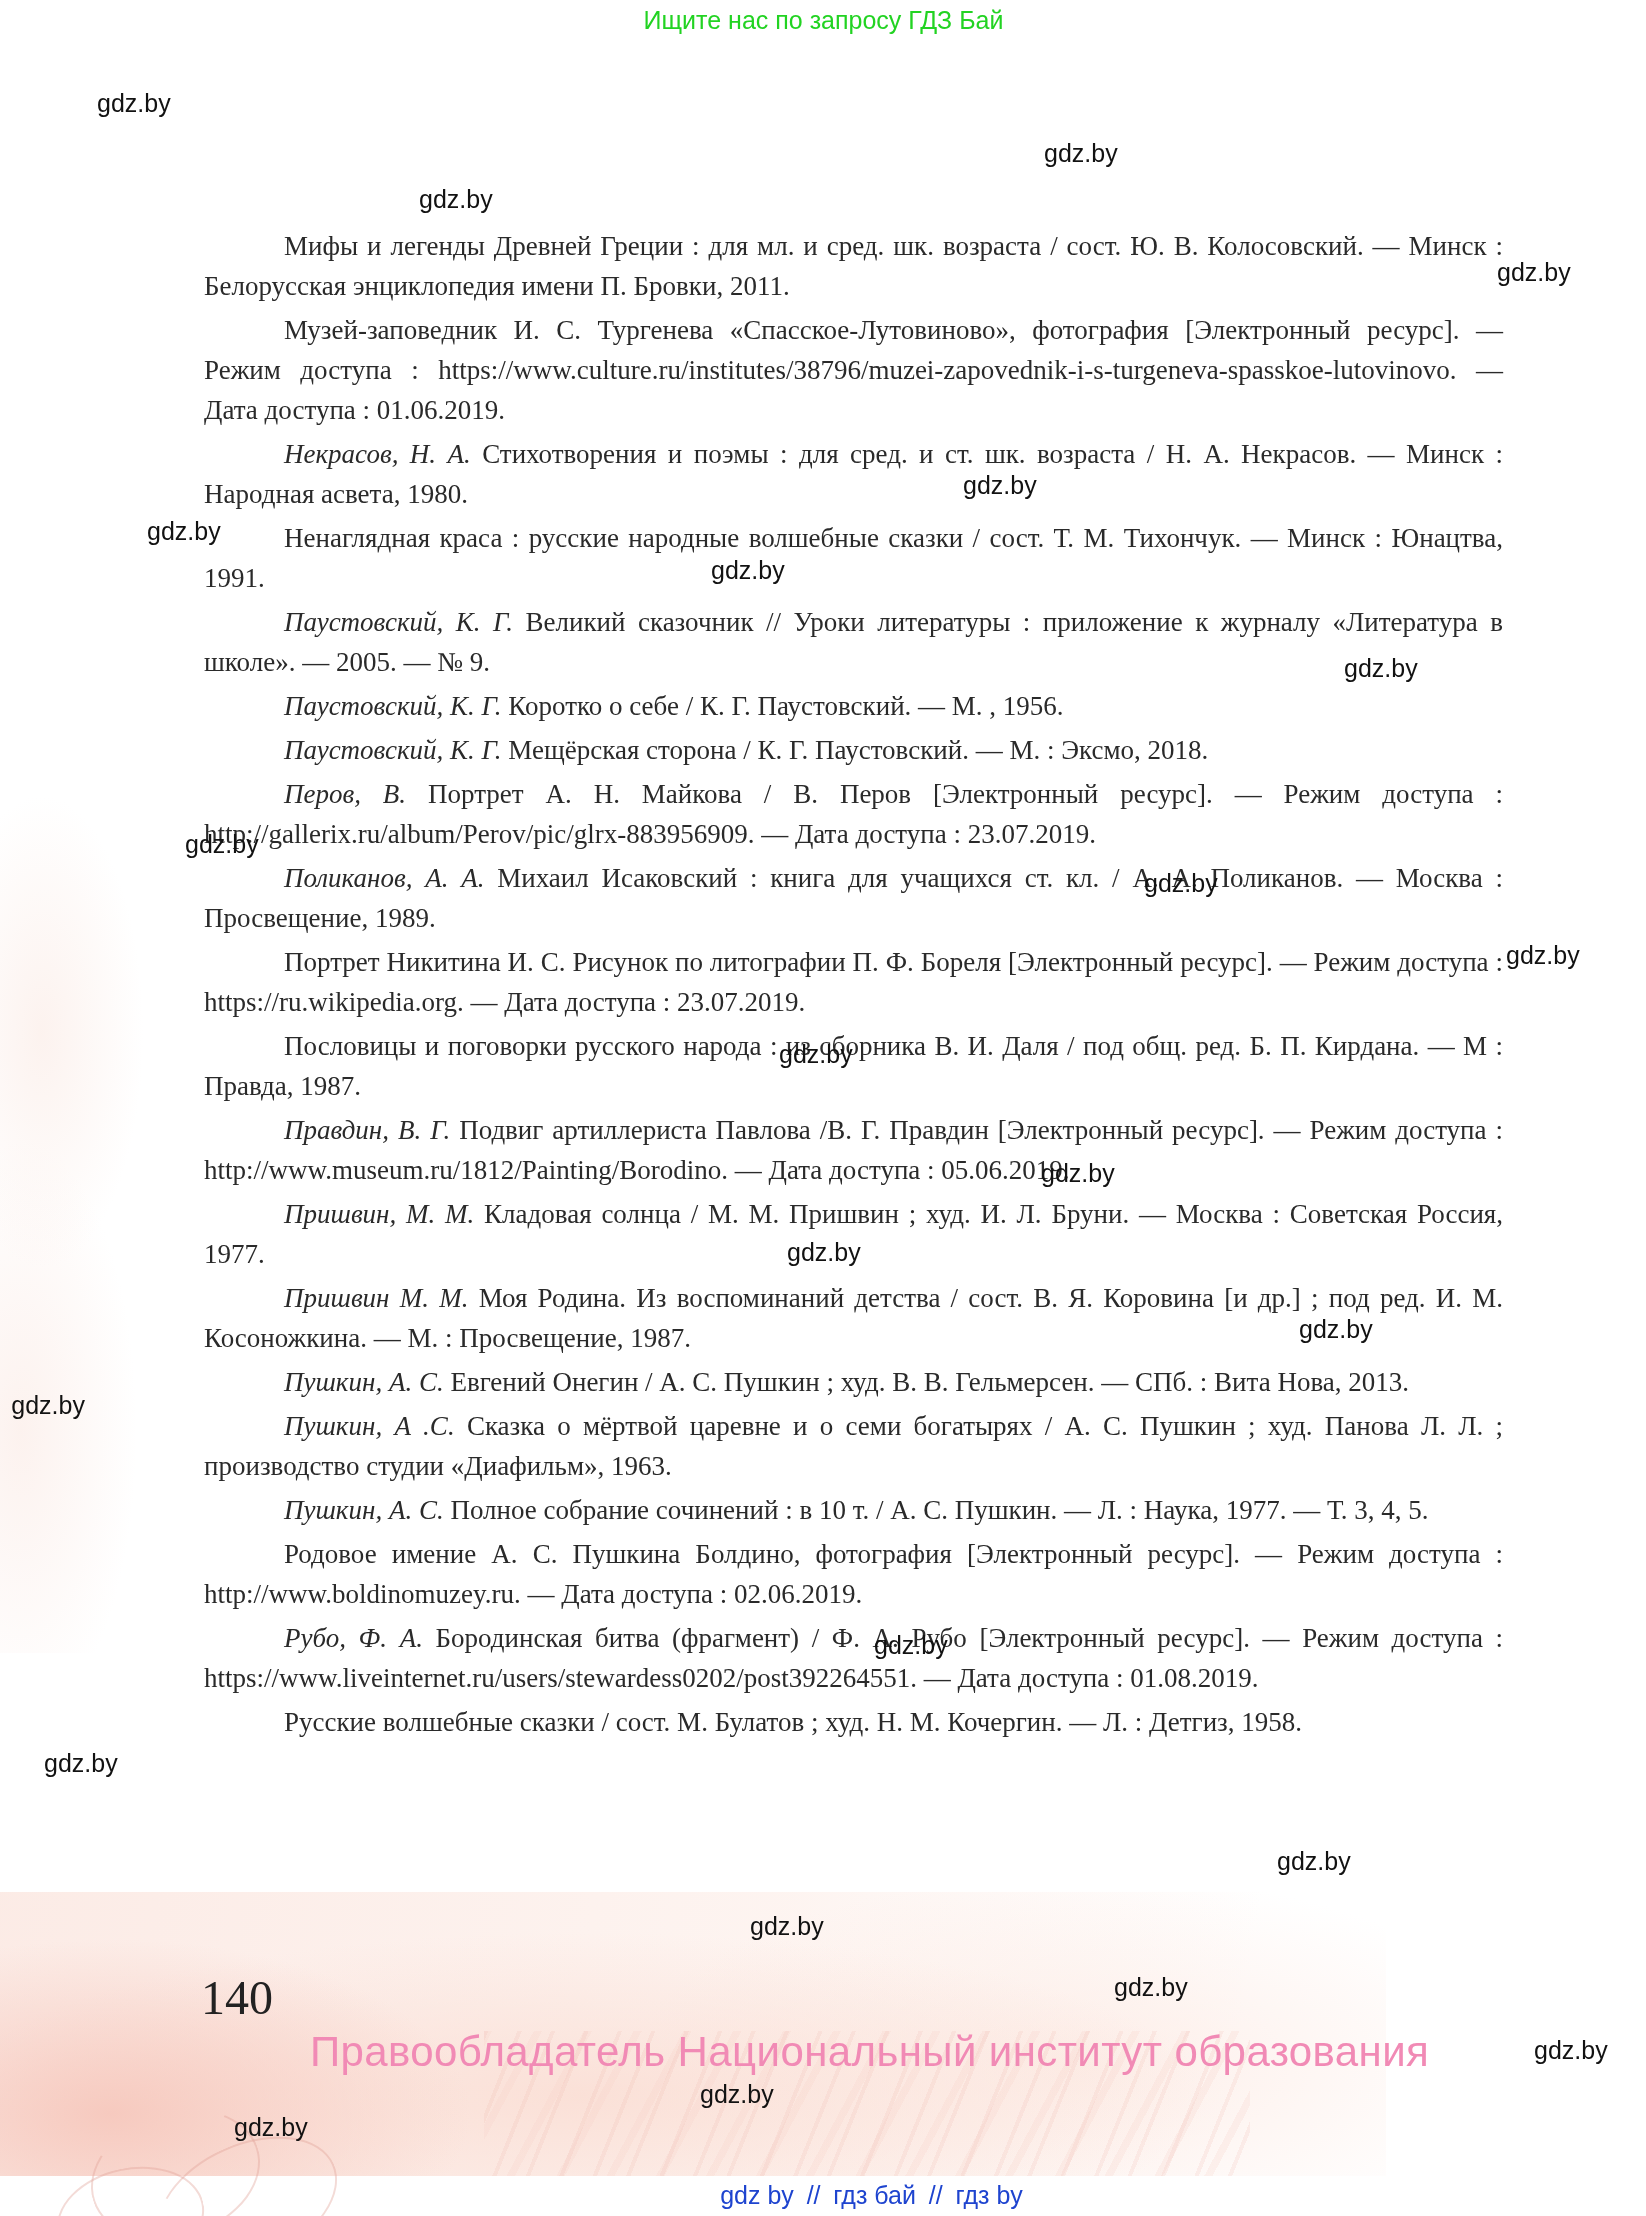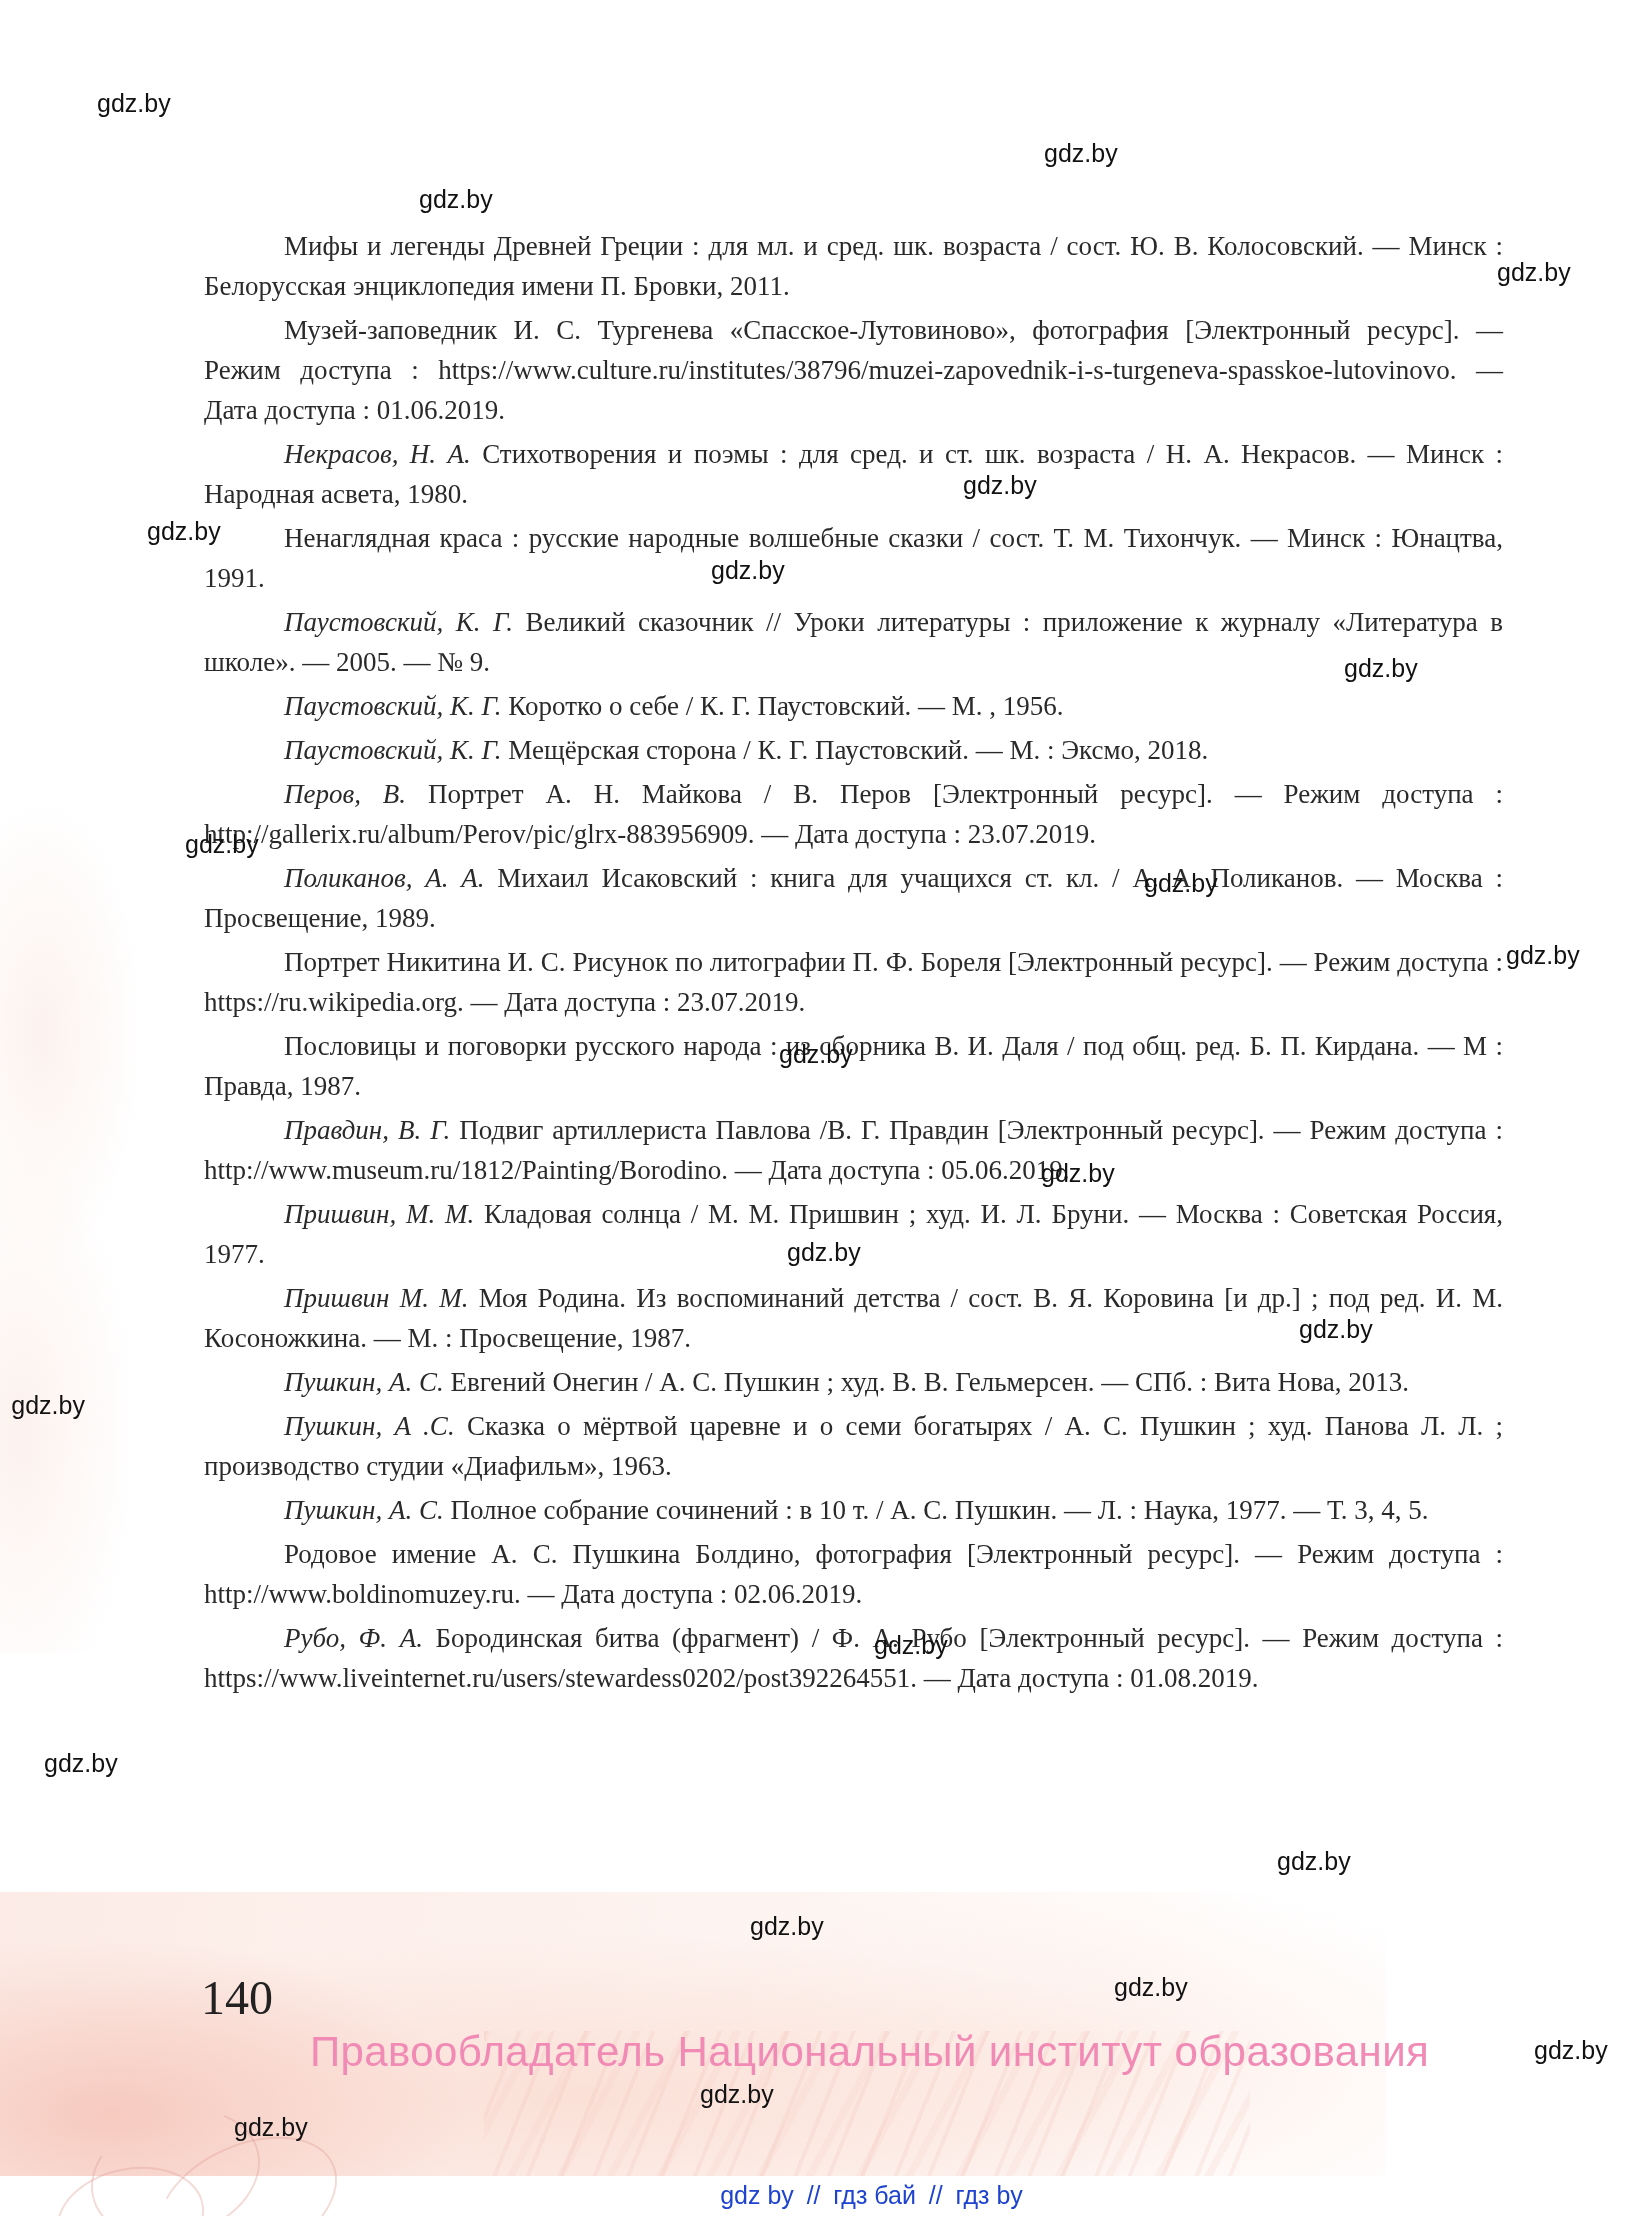--- a/index.html
+++ b/index.html
@@ -90,20 +90,21 @@
 
 <div class="page">
 
   <div class="wash wash-left"></div>
   <div class="wash wash-bottom"></div>
   <div class="wash braid-texture"></div>
   <div class="ring r1"></div>
   <div class="ring r2"></div>
   <div class="ring r3"></div>
 
+  <div class="promo-header">Ищите нас по запросу ГДЗ Бай</div>
 
   <div class="bib" id="bib">
       <p>Мифы и легенды Древней Греции : для мл. и сред. шк. возраста / сост. Ю. В. Колосовский. — Минск : Белорусская энциклопедия имени П. Бровки, 2011.</p>
       <p>Музей-заповедник И. С. Тургенева «Спасское-Лутовиново», фотография [Электронный ресурс]. — Режим доступа : https://www.culture.ru/institutes/38796/muzei-zapovednik-i-s-turgeneva-spasskoe-lutovinovo. — Дата доступа : 01.06.2019.</p>
       <p><i>Некрасов, Н. А. </i>Стихотворения и поэмы : для сред. и ст. шк. возраста / Н. А. Некрасов. — Минск : Народная асвета, 1980.</p>
       <p>Ненаглядная краса : русские народные волшебные сказки / сост. Т. М. Тихончук. — Минск : Юнацтва, 1991.</p>
       <p><i>Паустовский, К. Г. </i>Великий сказочник // Уроки литературы : приложение к журналу «Литература в школе». — 2005. — № 9.</p>
       <p><i>Паустовский, К. Г. </i>Коротко о себе / К. Г. Паустовский. — М. , 1956.</p>
       <p><i>Паустовский, К. Г. </i>Мещёрская сторона / К. Г. Паустовский. — М. : Эксмо, 2018.</p>
       <p><i>Перов, В. </i>Портрет А. Н. Майкова / В. Перов [Электронный ресурс]. — Режим доступа : http://gallerix.ru/album/Perov/pic/glrx-883956909. — Дата доступа : 23.07.2019.</p>
@@ -111,20 +112,21 @@
       <p>Портрет Никитина И. С. Рисунок по литографии П. Ф. Бореля [Электронный ресурс]. — Режим доступа : https://ru.wikipedia.org. — Дата доступа : 23.07.2019.</p>
       <p>Пословицы и поговорки русского народа : из сборника В. И. Даля / под общ. ред. Б. П. Кирдана. — М : Правда, 1987.</p>
       <p><i>Правдин, В. Г. </i>Подвиг артиллериста Павлова /В. Г. Правдин [Электронный ресурс]. — Режим доступа : http://www.museum.ru/1812/Painting/Borodino. — Дата доступа : 05.06.2019.</p>
       <p><i>Пришвин, М. М. </i>Кладовая солнца / М. М. Пришвин ; худ. И. Л. Бруни. — Москва : Советская Россия, 1977.</p>
       <p><i>Пришвин М. М. </i>Моя Родина. Из воспоминаний детства / сост. В. Я. Коровина [и др.] ; под ред. И. М. Косоножкина. — М. : Просвещение, 1987.</p>
       <p><i>Пушкин, А. С. </i>Евгений Онегин / А. С. Пушкин ; худ. В. В. Гельмерсен. — СПб. : Вита Нова, 2013.</p>
       <p><i>Пушкин, А .С. </i>Сказка о мёртвой царевне и о семи богатырях / А. С. Пушкин ; худ. Панова Л. Л. ; производство студии «Диафильм», 1963.</p>
       <p><i>Пушкин, А. С. </i>Полное собрание сочинений : в 10 т. / А. С. Пушкин. — Л. : Наука, 1977. — Т. 3, 4, 5.</p>
       <p>Родовое имение А. С. Пушкина Болдино, фотография [Электронный ресурс]. — Режим доступа : http://www.boldinomuzey.ru. — Дата доступа : 02.06.2019.</p>
       <p><i>Рубо, Ф. А. </i>Бородинская битва (фрагмент) / Ф. А. Рубо [Электронный ресурс]. — Режим доступа : https://www.liveinternet.ru/users/stewardess0202/post392264551. — Дата доступа : 01.08.2019.</p>
+      <p>Русские волшебные сказки / сост. М. Булатов ; худ. Н. М. Кочергин. — Л. : Детгиз, 1958.</p>
     </div>
 
   <div class="page-number">140</div>
 
   <div class="copyright-line">Правообладатель Национальный институт образования</div>
 
   <div class="footer-links" id="footer"><a href="#">gdz by</a><span class="sep">//</span><a href="#">гдз бай</a><span class="sep">//</span><a href="#">гдз by</a></div>
 
   <div id="wm-layer">
       <span class="wm" style="left: 97px; top: 89px;">gdz.by</span>

